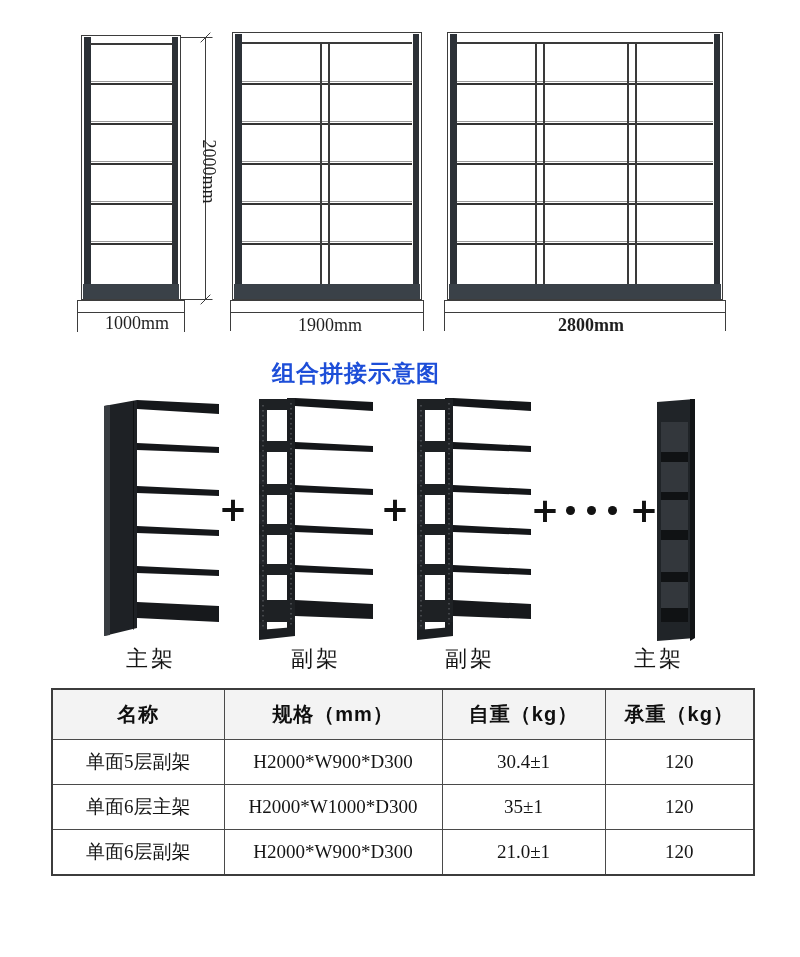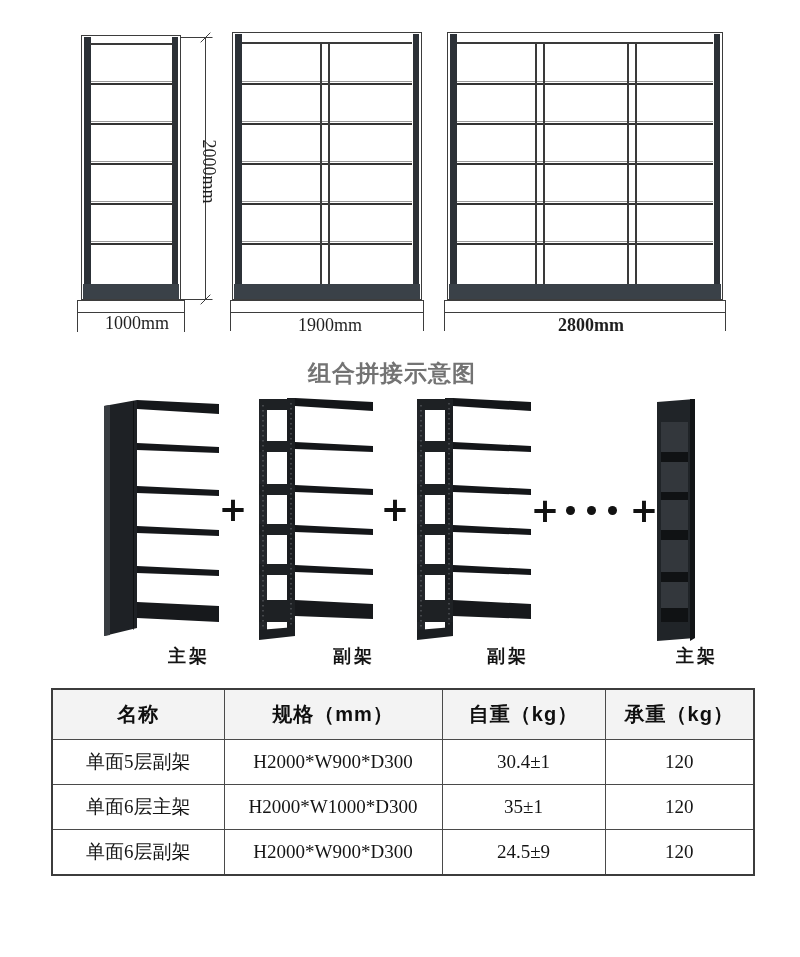--- a/index.html
+++ b/index.html
@@ -9,32 +9,32 @@
   }
   svg { position:absolute; left:0; display:block; }
   
   .dim {
     position:absolute; color:#1f1f1f; font-family:"Liberation Serif","DejaVu Serif",serif;
     font-size:18px; text-align:center; white-space:nowrap;
   }
   .dim-height { width:72px; transform:rotate(90deg); transform-origin:center; }
   
   .combo-title {
-    position:absolute; left:272px; top:358px; width:240px; text-align:center;
-    font-size:23px; font-weight:600; letter-spacing:1px; color:#737373;
+    position:absolute; left:272px; top:358px; width:240px; 
+    font-size:23px; font-weight:600; letter-spacing:1px; color:#1d4ed8;
   }
   .plus {
     position:absolute; width:30px; height:36px; line-height:36px; text-align:center;
     font-size:34px; font-weight:700; color:#111; font-family:"DejaVu Sans",sans-serif;
   }
   .ellipsis { position:absolute; left:566px; top:506px; display:flex; gap:12px; }
   .ellipsis .dot { width:9px; height:9px; border-radius:50%; background:#121212; }
   .frame-label {
-    position:absolute; top:644px; width:84px; text-align:right;
-    font-size:18px; font-weight:700; letter-spacing:3px; color:#141414;
+    position:absolute; top:644px; width:84px; text-align:left;
+    font-size:22px; font-weight:400; letter-spacing:3px; color:#141414;
   }
   
   table.spec {
     position:absolute; left:51px; top:688px; width:702px;
     border-collapse:collapse; table-layout:fixed;
     border:2px solid #3c3c3c; background:#fff;
   }
   table.spec th {
     height:47px; background:#f3f3f3; border:1px solid #4a4a4a;
     font-size:20px; font-weight:700; color:#0f0f0f; text-align:center; letter-spacing:1px;margin-left:43px;
@@ -261,19 +261,19 @@
       </tr>
       <tr>
         <td>单面6层主架</td>
         <td>H2000*W1000*D300</td>
         <td>35±1</td>
         <td>120</td>
       </tr>
       <tr>
         <td>单面6层副架</td>
         <td>H2000*W900*D300</td>
-        <td>24.5±9</td>
+        <td>21.0±1</td>
         <td>120</td>
       </tr>
     </tbody>
   </table>
 
 </div>
 
 </body></html>

